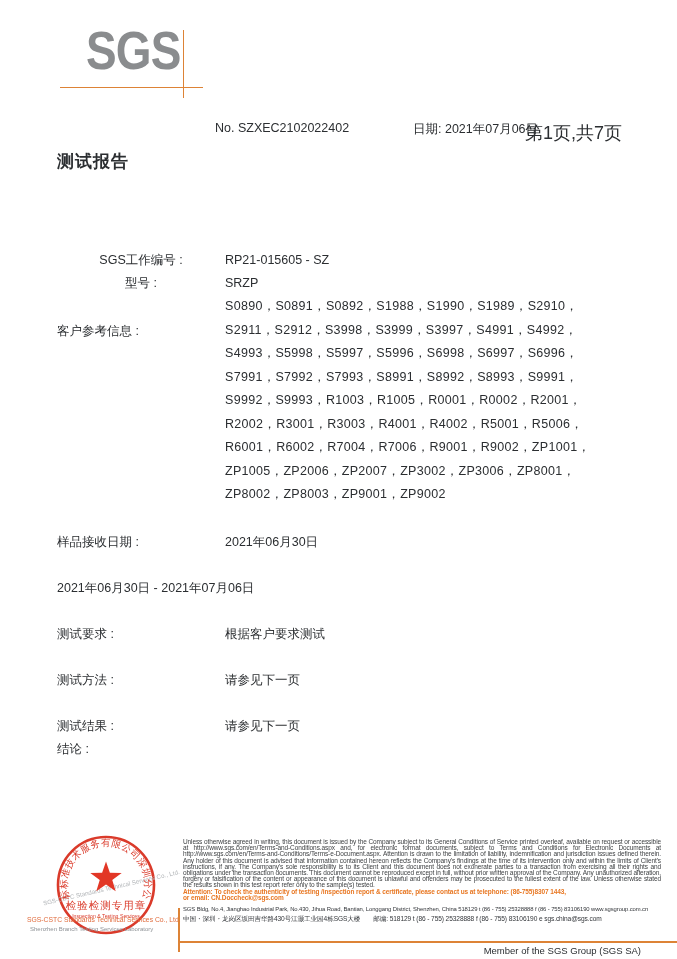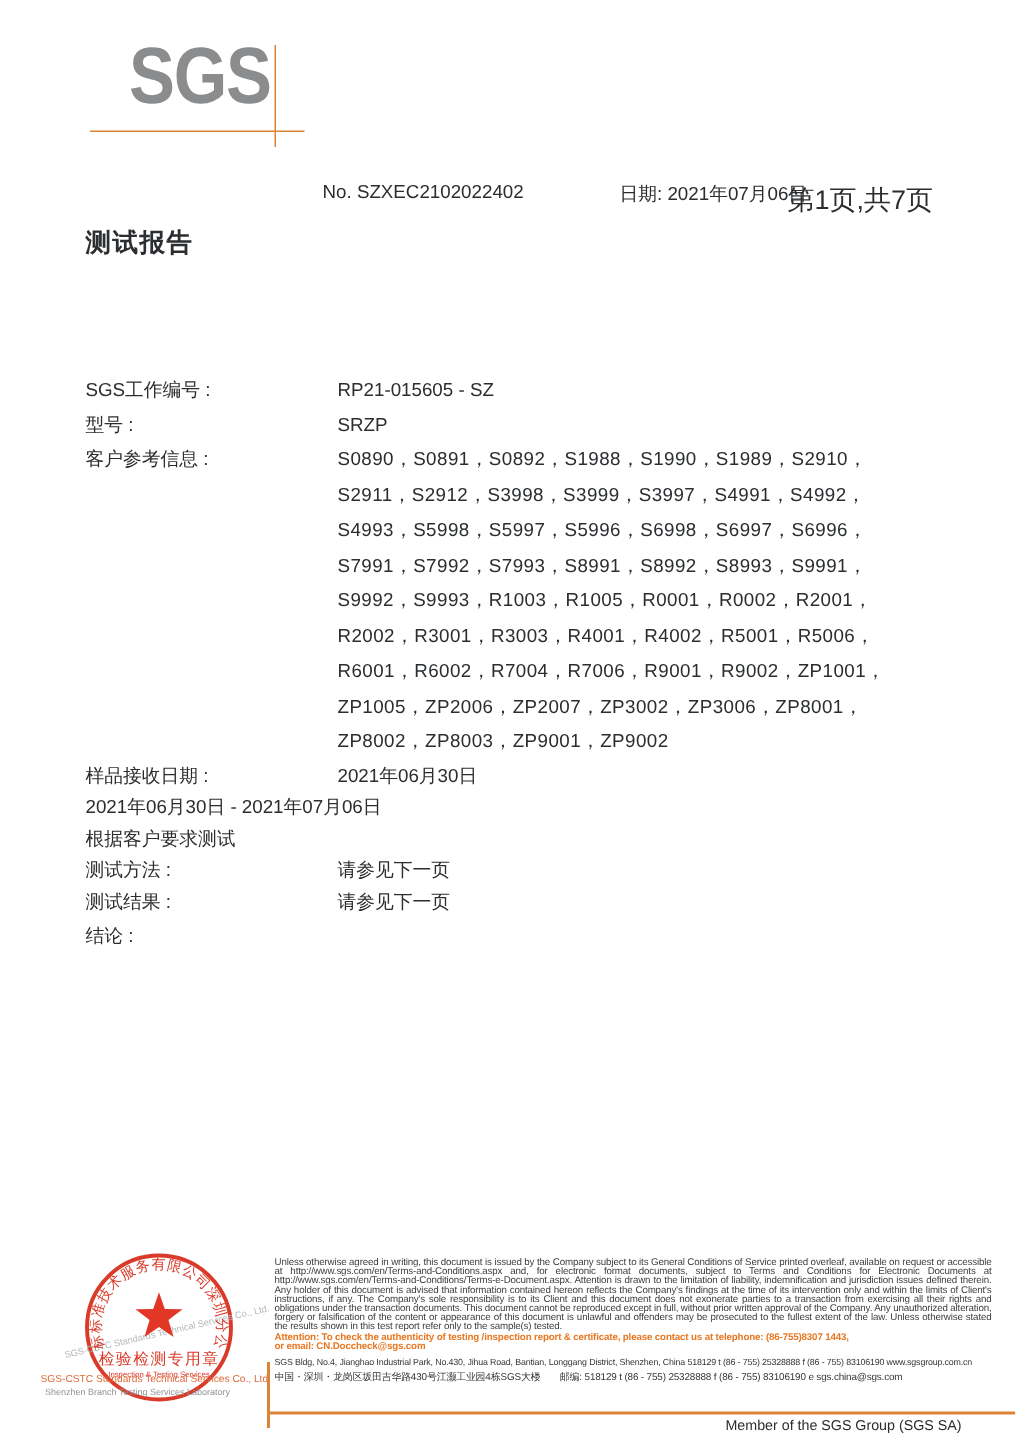--- a/index.html
+++ b/index.html
@@ -34,24 +34,24 @@
 
   
   .applicant { position: absolute; left: 57px; top: 158px; font-size: 12.5px; }
   .applicant div { line-height: 24px; }
 
   
   .main { position: absolute; left: 57px; top: 249px; width: 575px; font-size: 12.5px; }
   .intro { line-height: 16px; margin-bottom: 7px; }
   .frow { display: flex; }
   .frow .lbl { width: 168px; flex: 0 0 168px; }
-  .frow.lh23 { line-height: 23px; }
-  .frow.lh21 { line-height: 21px; }
+  .frow.lh23 { line-height: 23px; text-align: center; }
+  .frow.lh21 { line-height: 21px; margin-top: 25px; }
   .codes div { line-height: 23.5px; letter-spacing: 0.3px; }
-  .frow.codes-row .lbl { line-height: 23.5px; }
+  .frow.codes-row .lbl { line-height: 23.5px; margin-top: 25px; }
   .conclusion-row { margin-top: 2px; }
   .conclusion-row .lbl { line-height: 19px; padding-top: 1px; }
   .conclusion-text { flex: 1; max-width: 442px; line-height: 19px; text-align: justify; }
 
   
   .stamp-svg { position: absolute; left: 54px; top: 833px; width: 104px; height: 104px; overflow: visible; }
   .company-en {
     position: absolute; left: 27px; top: 916px; width: 170px;
     font-size: 6.8px; color: #e06b3c; line-height: 8px; white-space: nowrap;
   }
@@ -121,20 +121,21 @@
     <div class="frow lh21">
       <div class="lbl">样品接收日期 :</div>
       <div class="val">2021年06月30日</div>
     </div>
 
     <div class="frow lh21">
       <div class="val">2021年06月30日 - 2021年07月06日</div>
     </div>
 
     <div class="frow lh21">
+      <div class="lbl">测试要求 :</div>
       <div class="val">根据客户要求测试</div>
     </div>
 
     <div class="frow lh21">
       <div class="lbl">测试方法 :</div>
       <div class="val">请参见下一页</div>
     </div>
 
     <div class="frow lh21">
       <div class="lbl">测试结果 :</div>

